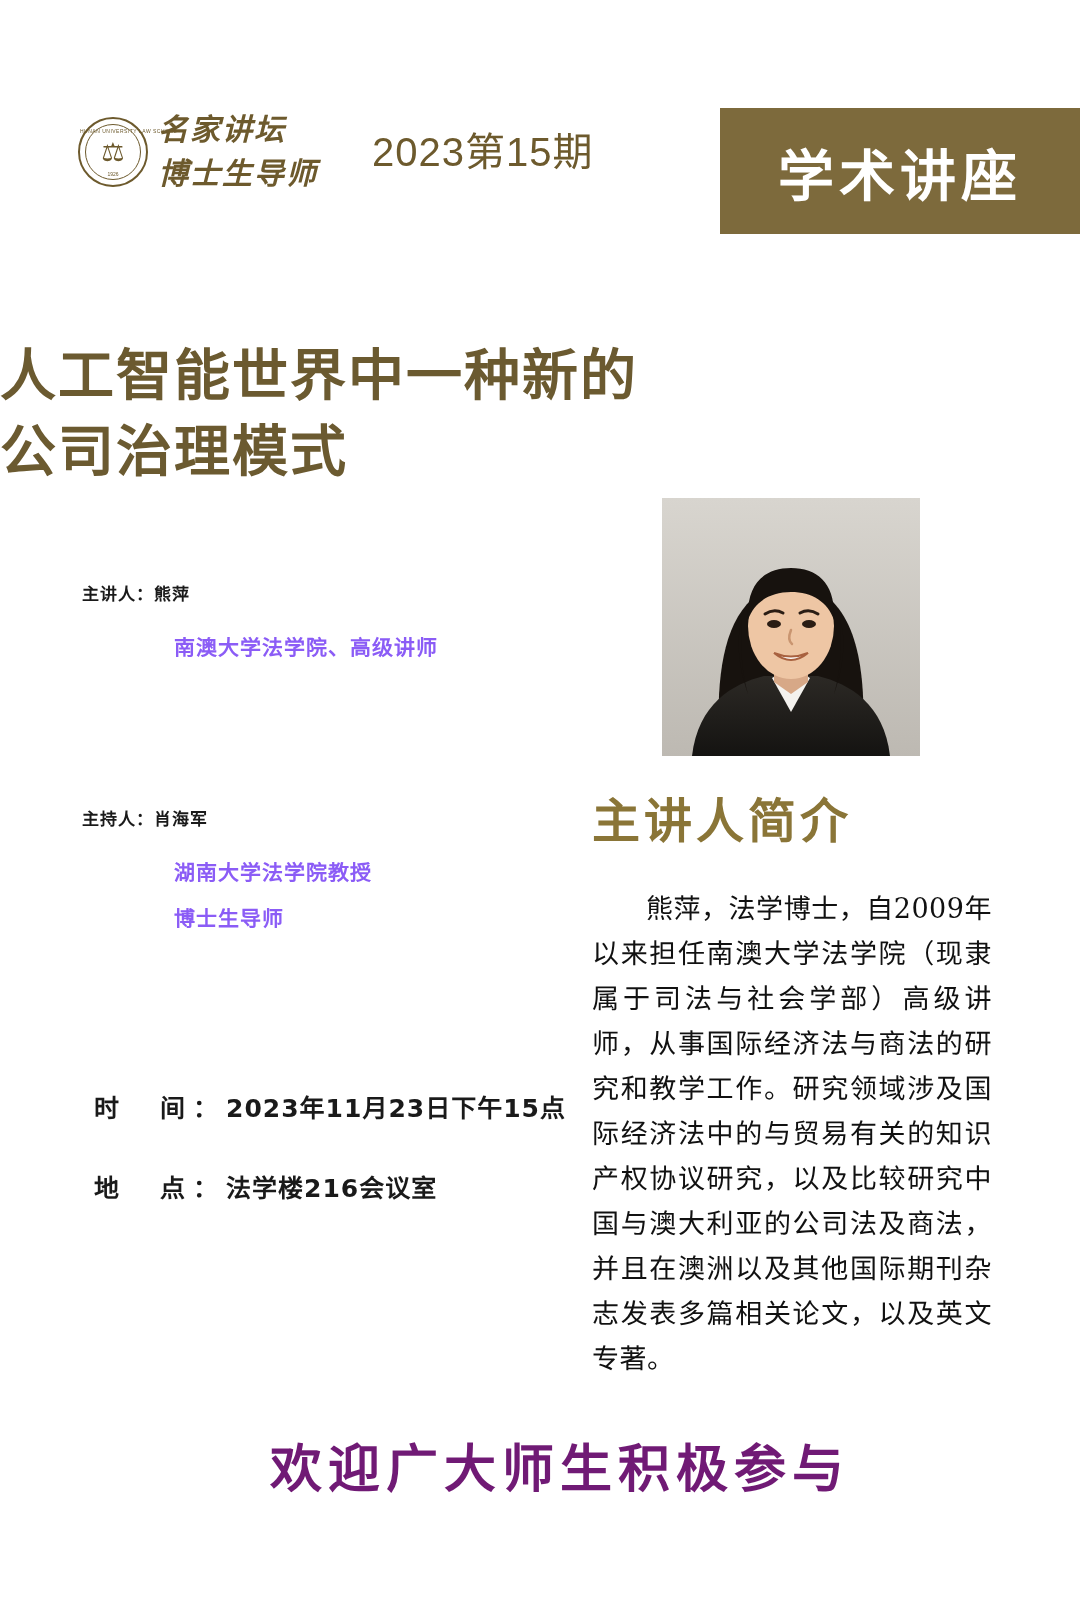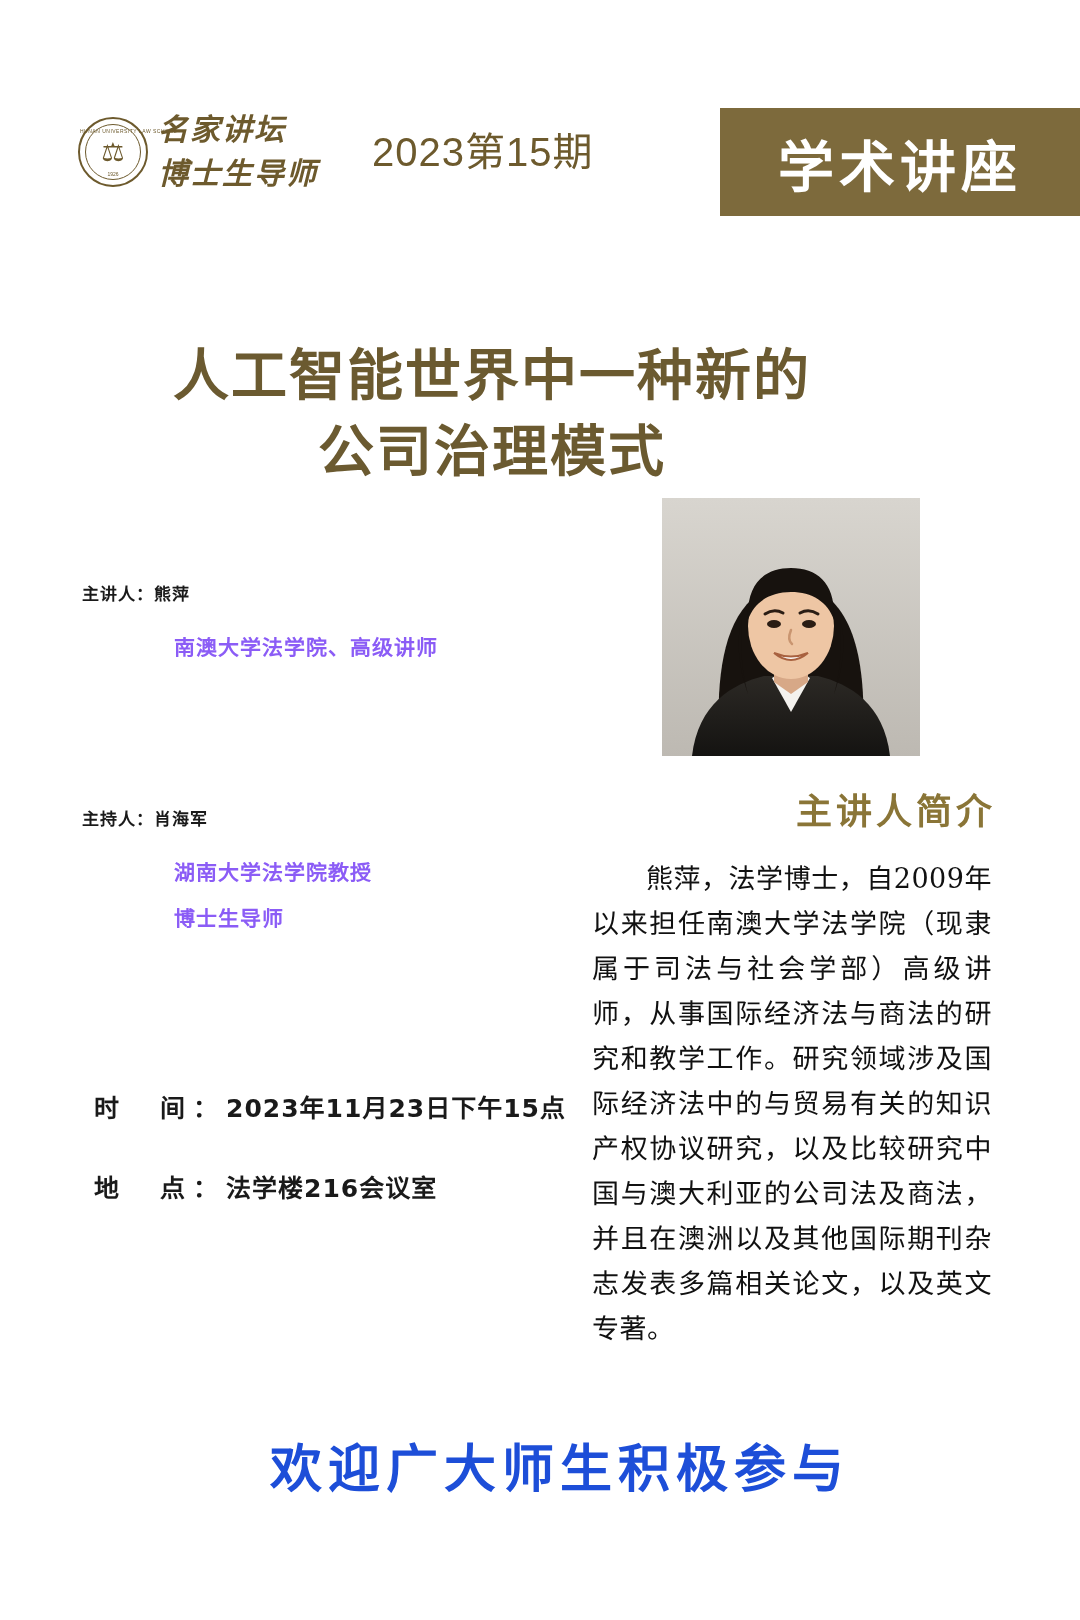--- a/index.html
+++ b/index.html
@@ -100,41 +100,41 @@
     color: #6d5a2d;
     line-height: 72px;
     letter-spacing: 1px;
     margin-left: 40px;
   }
   .banner {
     position: absolute;
     right: 0;
     top: 108px;
     width: 360px;
-    height: 108px;
+    height: 126px;
     background: #7d6a3c;
     display: flex;
     align-items: center;
     justify-content: center;
   }
   .banner-text {
     color: #ffffff;
     font-family: "DejaVu Sans", sans-serif;
     font-weight: bold;
     font-size: 56px;
     letter-spacing: 5px;
   }
 
   
   .title-block {
     position: absolute;
     top: 338px;
     left: 0;
     width: 984px;
-    text-align: center;
+    text-align: left;
   }
   .title-line {
     font-family: "DejaVu Sans", sans-serif;
     font-weight: bold;
     font-size: 56px;
     line-height: 76px;
     color: #6b5a30;
     letter-spacing: 2px;
   }
 
@@ -186,28 +186,28 @@
   .portrait {
     width: 258px;
     height: 258px;
     margin-left: 70px;
     background: #c9c6c0;
     position: relative;
     overflow: hidden;
   }
   .portrait svg { display: block; }
   .intro-heading {
-    text-align: right;
+    text-align: left;
     font-family: "DejaVu Serif", serif;
     font-weight: bold;
-    font-size: 36px;
+    font-size: 48px;
     color: #8a7537;
     letter-spacing: 4px;
     margin-top: 26px;
-    margin-bottom: 22px;
+    margin-bottom: 34px;
   }
   .intro-body {
     font-family: "DejaVu Serif", serif;
     font-size: 27px;
     line-height: 45px;
     color: #111111;
     text-align: justify;
     text-align-last: left;
     text-indent: 54px;
     letter-spacing: 0.5px;
@@ -219,21 +219,21 @@
     position: absolute;
     left: 0;
     bottom: 118px;
     width: 1080px;
     text-align: center;
   }
   .footer-text {
     font-family: "DejaVu Sans", sans-serif;
     font-weight: bold;
     font-size: 52px;
-    color: #1d4ed8;
+    color: #701a75;
     letter-spacing: 6px;
     padding-left: 40px;
   }
 </style>
 </head>
 <body>
 
 <div class="poster">
 
   <div class="header">

